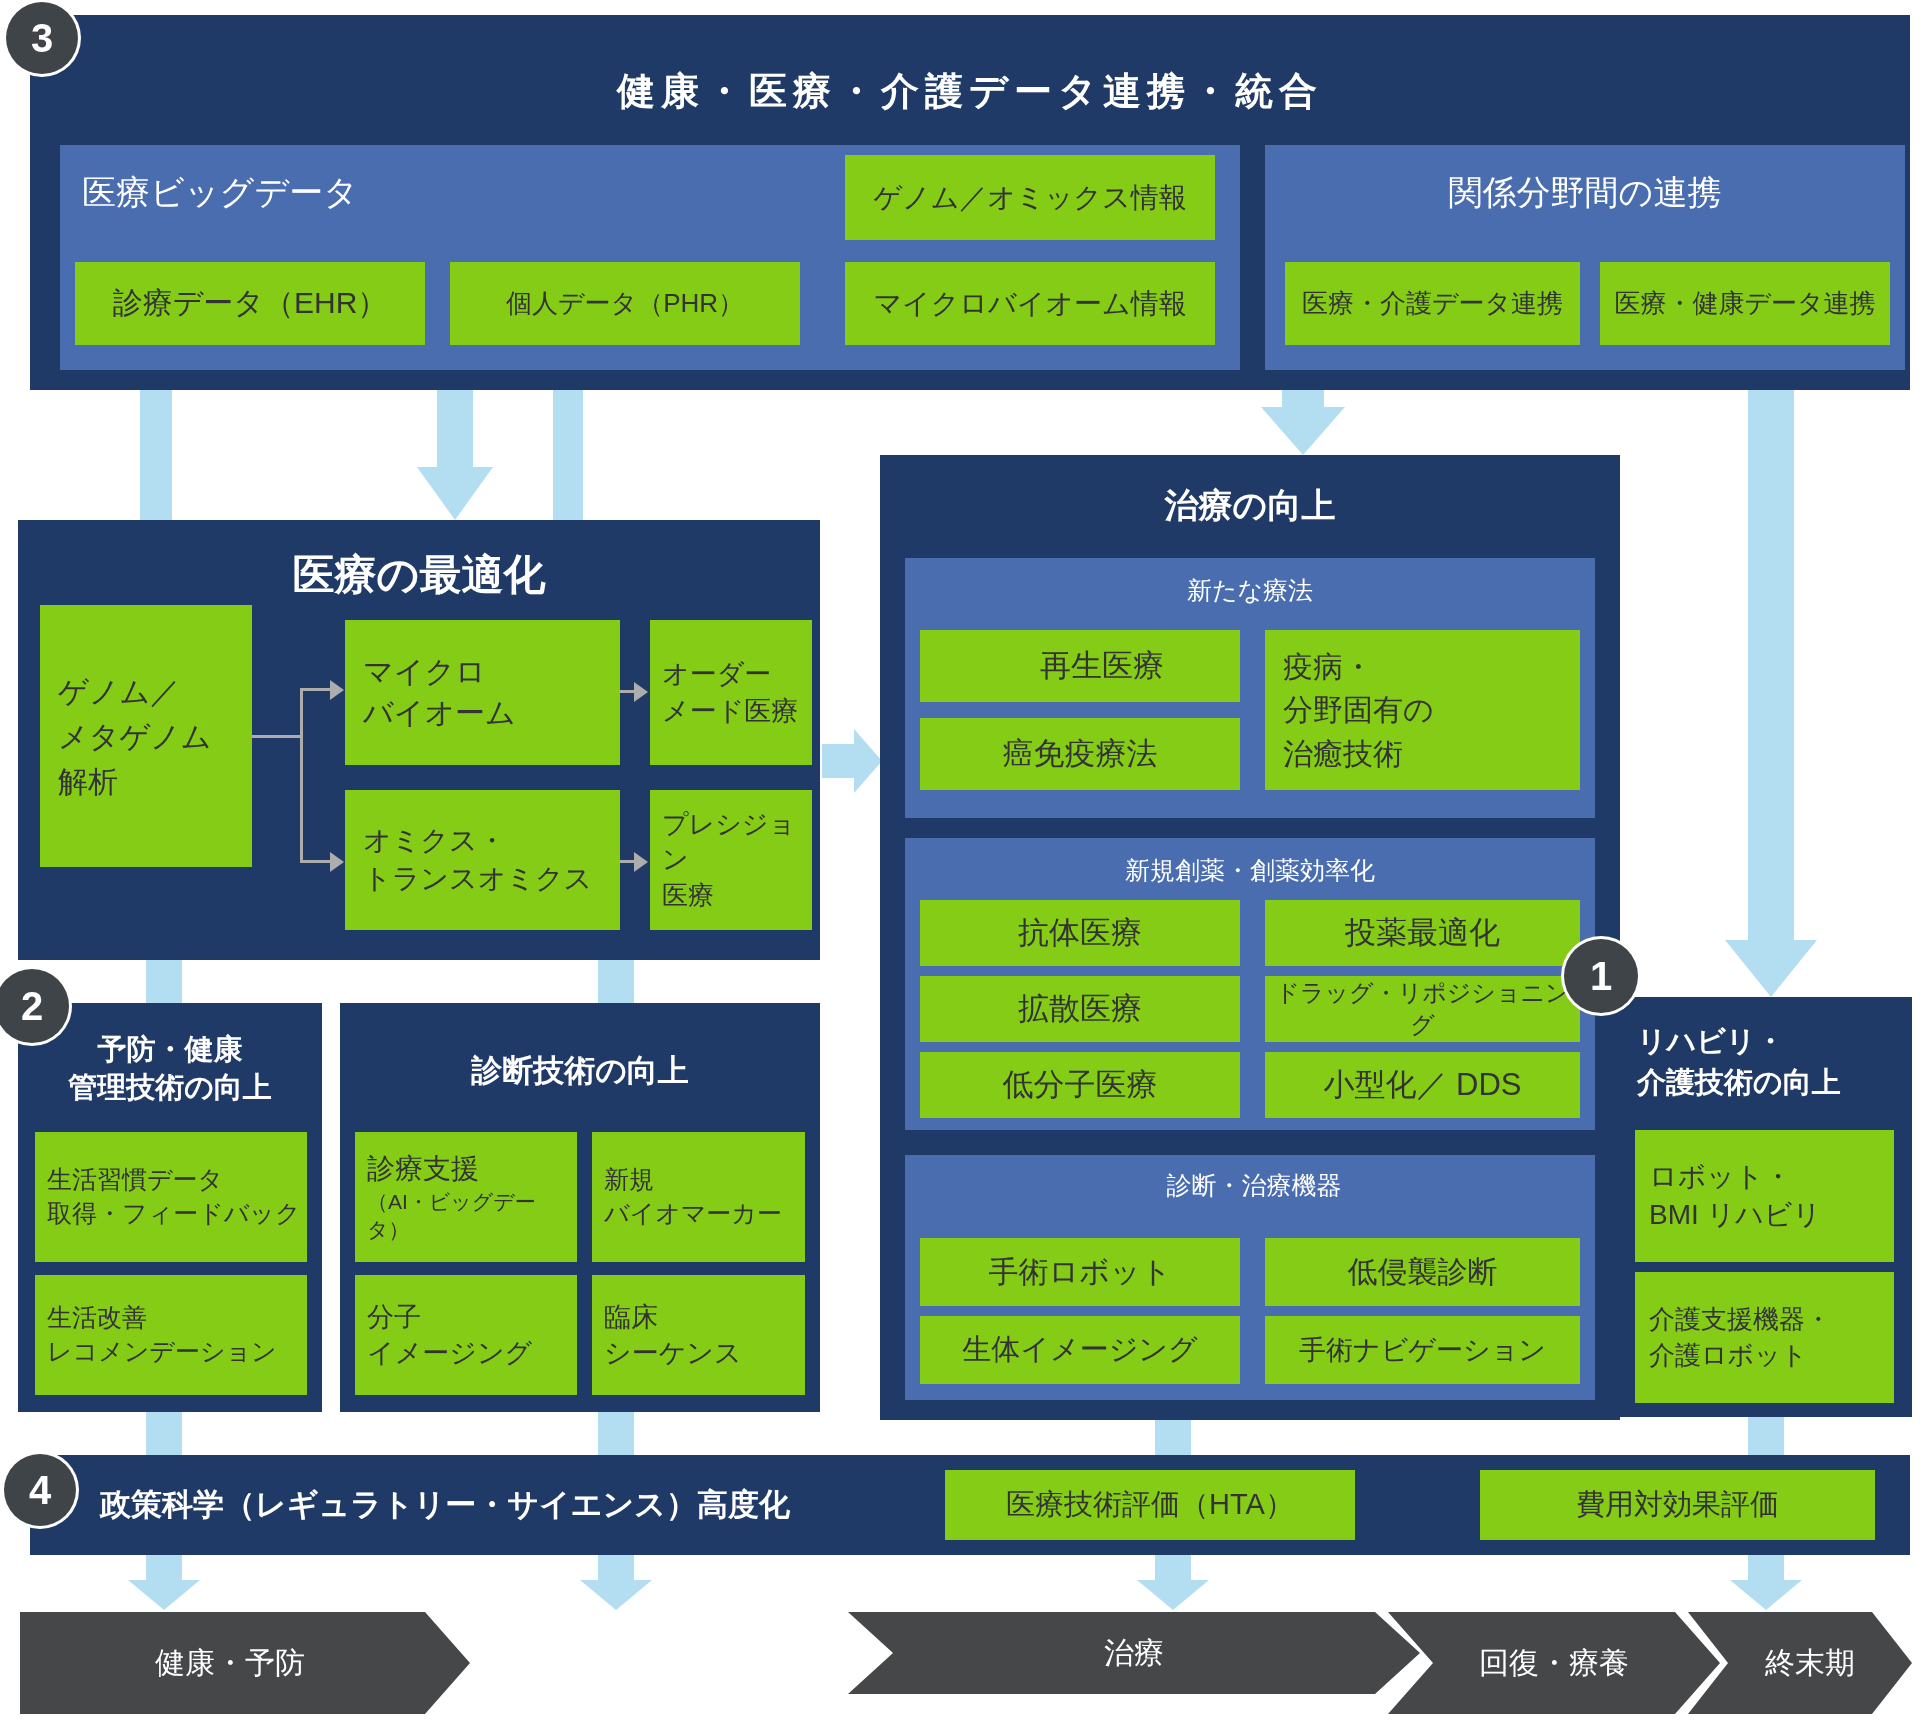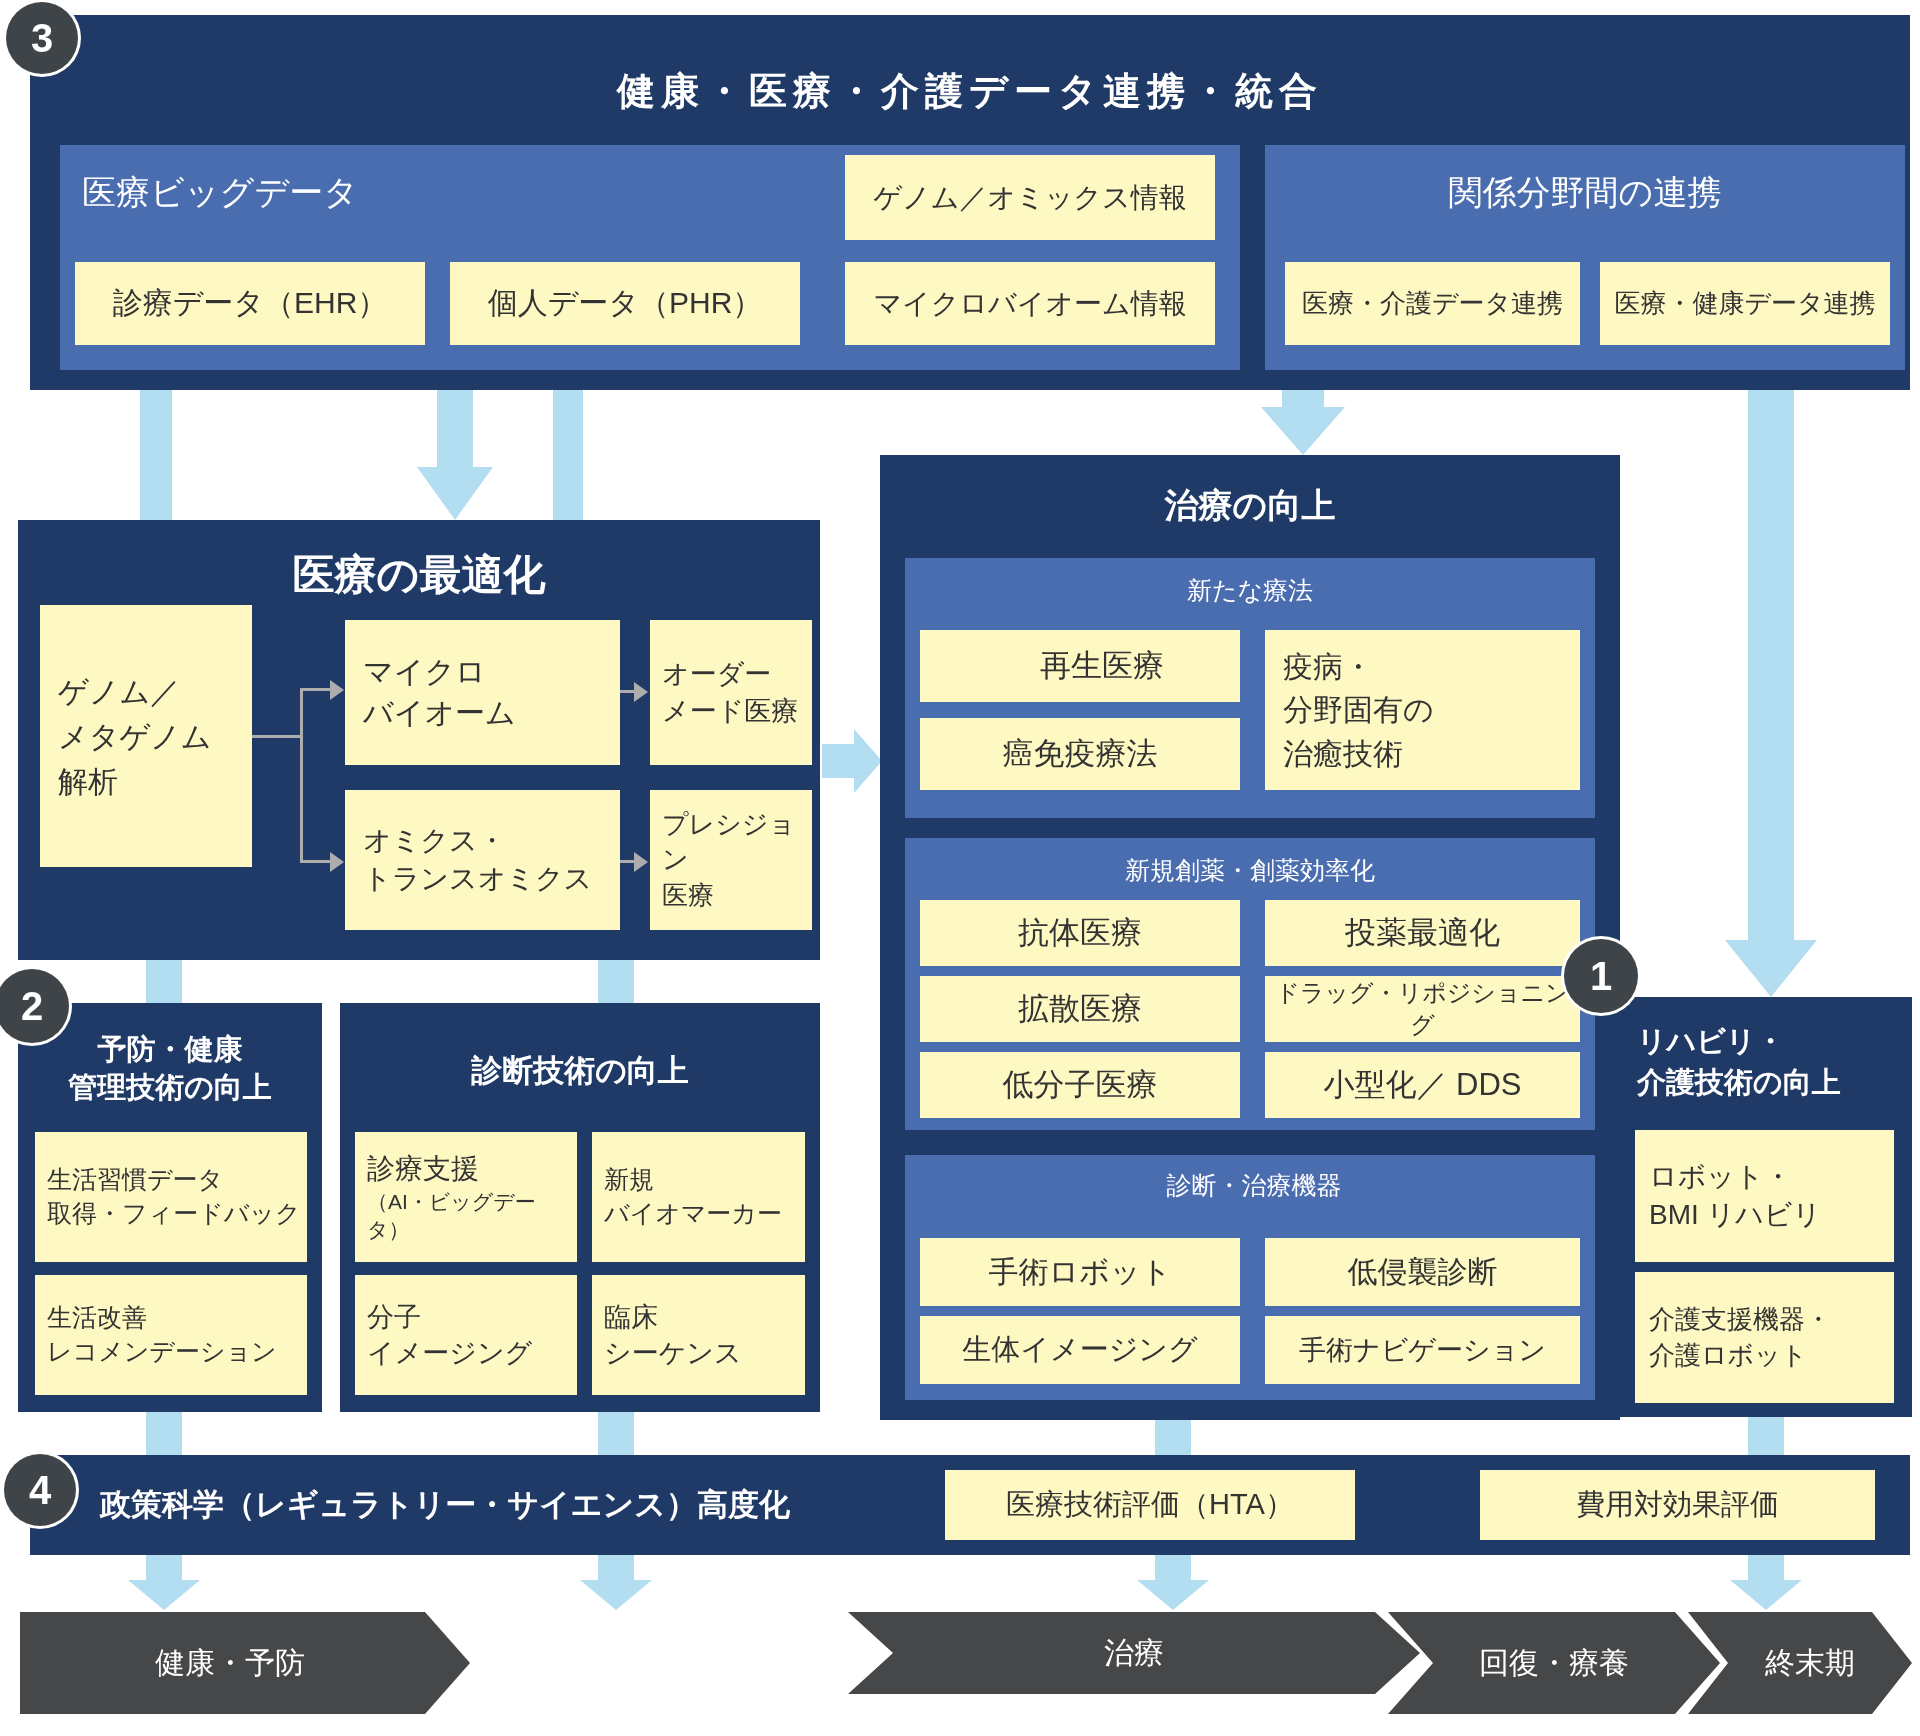--- a/index.html
+++ b/index.html
@@ -4,21 +4,21 @@
 <style>
   html,body{margin:0;padding:0;background:#fff;}
   #canvas{
     position:relative;width:1920px;height:1736px;background:#fff;overflow:hidden;
     font-family:"Liberation Sans","DejaVu Sans",sans-serif;
     --navy:#203a67;--pblue:#4a6db0;--ab:#b3ddf1;--badge:#3f4448;--chev:#454749;--btxt:#333333;
   }
   .abs{position:absolute;box-sizing:border-box;}
   .navybox{background:var(--navy);}
   .panel{background:var(--pblue);}
-  .wbox{background:#fef9c3;color:var(--btxt);display:flex;align-items:center;justify-content:center;
+  .wbox{background:#84cc16;color:var(--btxt);display:flex;align-items:center;justify-content:center;
         text-align:center;white-space:pre-line;line-height:1.35;}
   .wbox.left{justify-content:flex-start;text-align:left;padding-left:18px;}
   .wtitle{color:#fff;font-weight:bold;white-space:pre-line;text-align:center;line-height:1.3;}
   .band{background:var(--ab);}
   .ah{width:0;height:0;}
   .badge{background:var(--badge);border-radius:50%;color:#fff;font-weight:bold;
          display:flex;align-items:center;justify-content:center;font-size:40px;z-index:9;
          box-shadow:0 0 0 3px #fff;}
   .gline{background:#adadad;}
   .chev{background:var(--chev);color:#fff;display:flex;align-items:center;justify-content:center;
@@ -61,21 +61,21 @@
   <div class="abs band z1" style="left:1748px;top:1555px;width:36px;height:27px;"></div>
   <div class="abs ah z1" style="left:1730px;top:1580px;border-left:36px solid transparent;border-right:36px solid transparent;border-top:30px solid var(--ab);"></div>
 
   <div class="abs navybox z2" style="left:30px;top:15px;width:1880px;height:375px;">
     <div class="abs wtitle" style="left:0;right:0;top:52px;font-size:38px;letter-spacing:6px;">健康・医療・介護データ連携・統合</div>
   </div>
   <div class="abs panel z2" style="left:60px;top:145px;width:1180px;height:225px;">
     <div class="abs" style="left:22px;top:25px;color:#fff;font-size:34px;">医療ビッグデータ</div>
   </div>
   <div class="abs wbox z3" style="left:75px;top:262px;width:350px;height:83px;font-size:30px;">診療データ（EHR）</div>
-  <div class="abs wbox z3" style="left:450px;top:262px;width:350px;height:83px;font-size:30px;">個人データ（PHR）</div>
+  <div class="abs wbox z3" style="left:450px;top:262px;width:350px;height:83px;font-size:26px;">個人データ（PHR）</div>
   <div class="abs wbox z3" style="left:845px;top:155px;width:370px;height:85px;font-size:28px;">ゲノム／オミックス情報</div>
   <div class="abs wbox z3" style="left:845px;top:262px;width:370px;height:83px;font-size:28px;">マイクロバイオーム情報</div>
 
   <div class="abs panel z2" style="left:1265px;top:145px;width:640px;height:225px;">
     <div class="abs wtitle" style="left:0;right:0;top:25px;font-size:34px;font-weight:normal;">関係分野間の連携</div>
   </div>
   <div class="abs wbox z3" style="left:1285px;top:262px;width:295px;height:83px;font-size:26px;">医療・介護データ連携</div>
   <div class="abs wbox z3" style="left:1600px;top:262px;width:290px;height:83px;font-size:26px;">医療・健康データ連携</div>
 
   <div class="abs navybox z2" style="left:18px;top:520px;width:802px;height:440px;">

